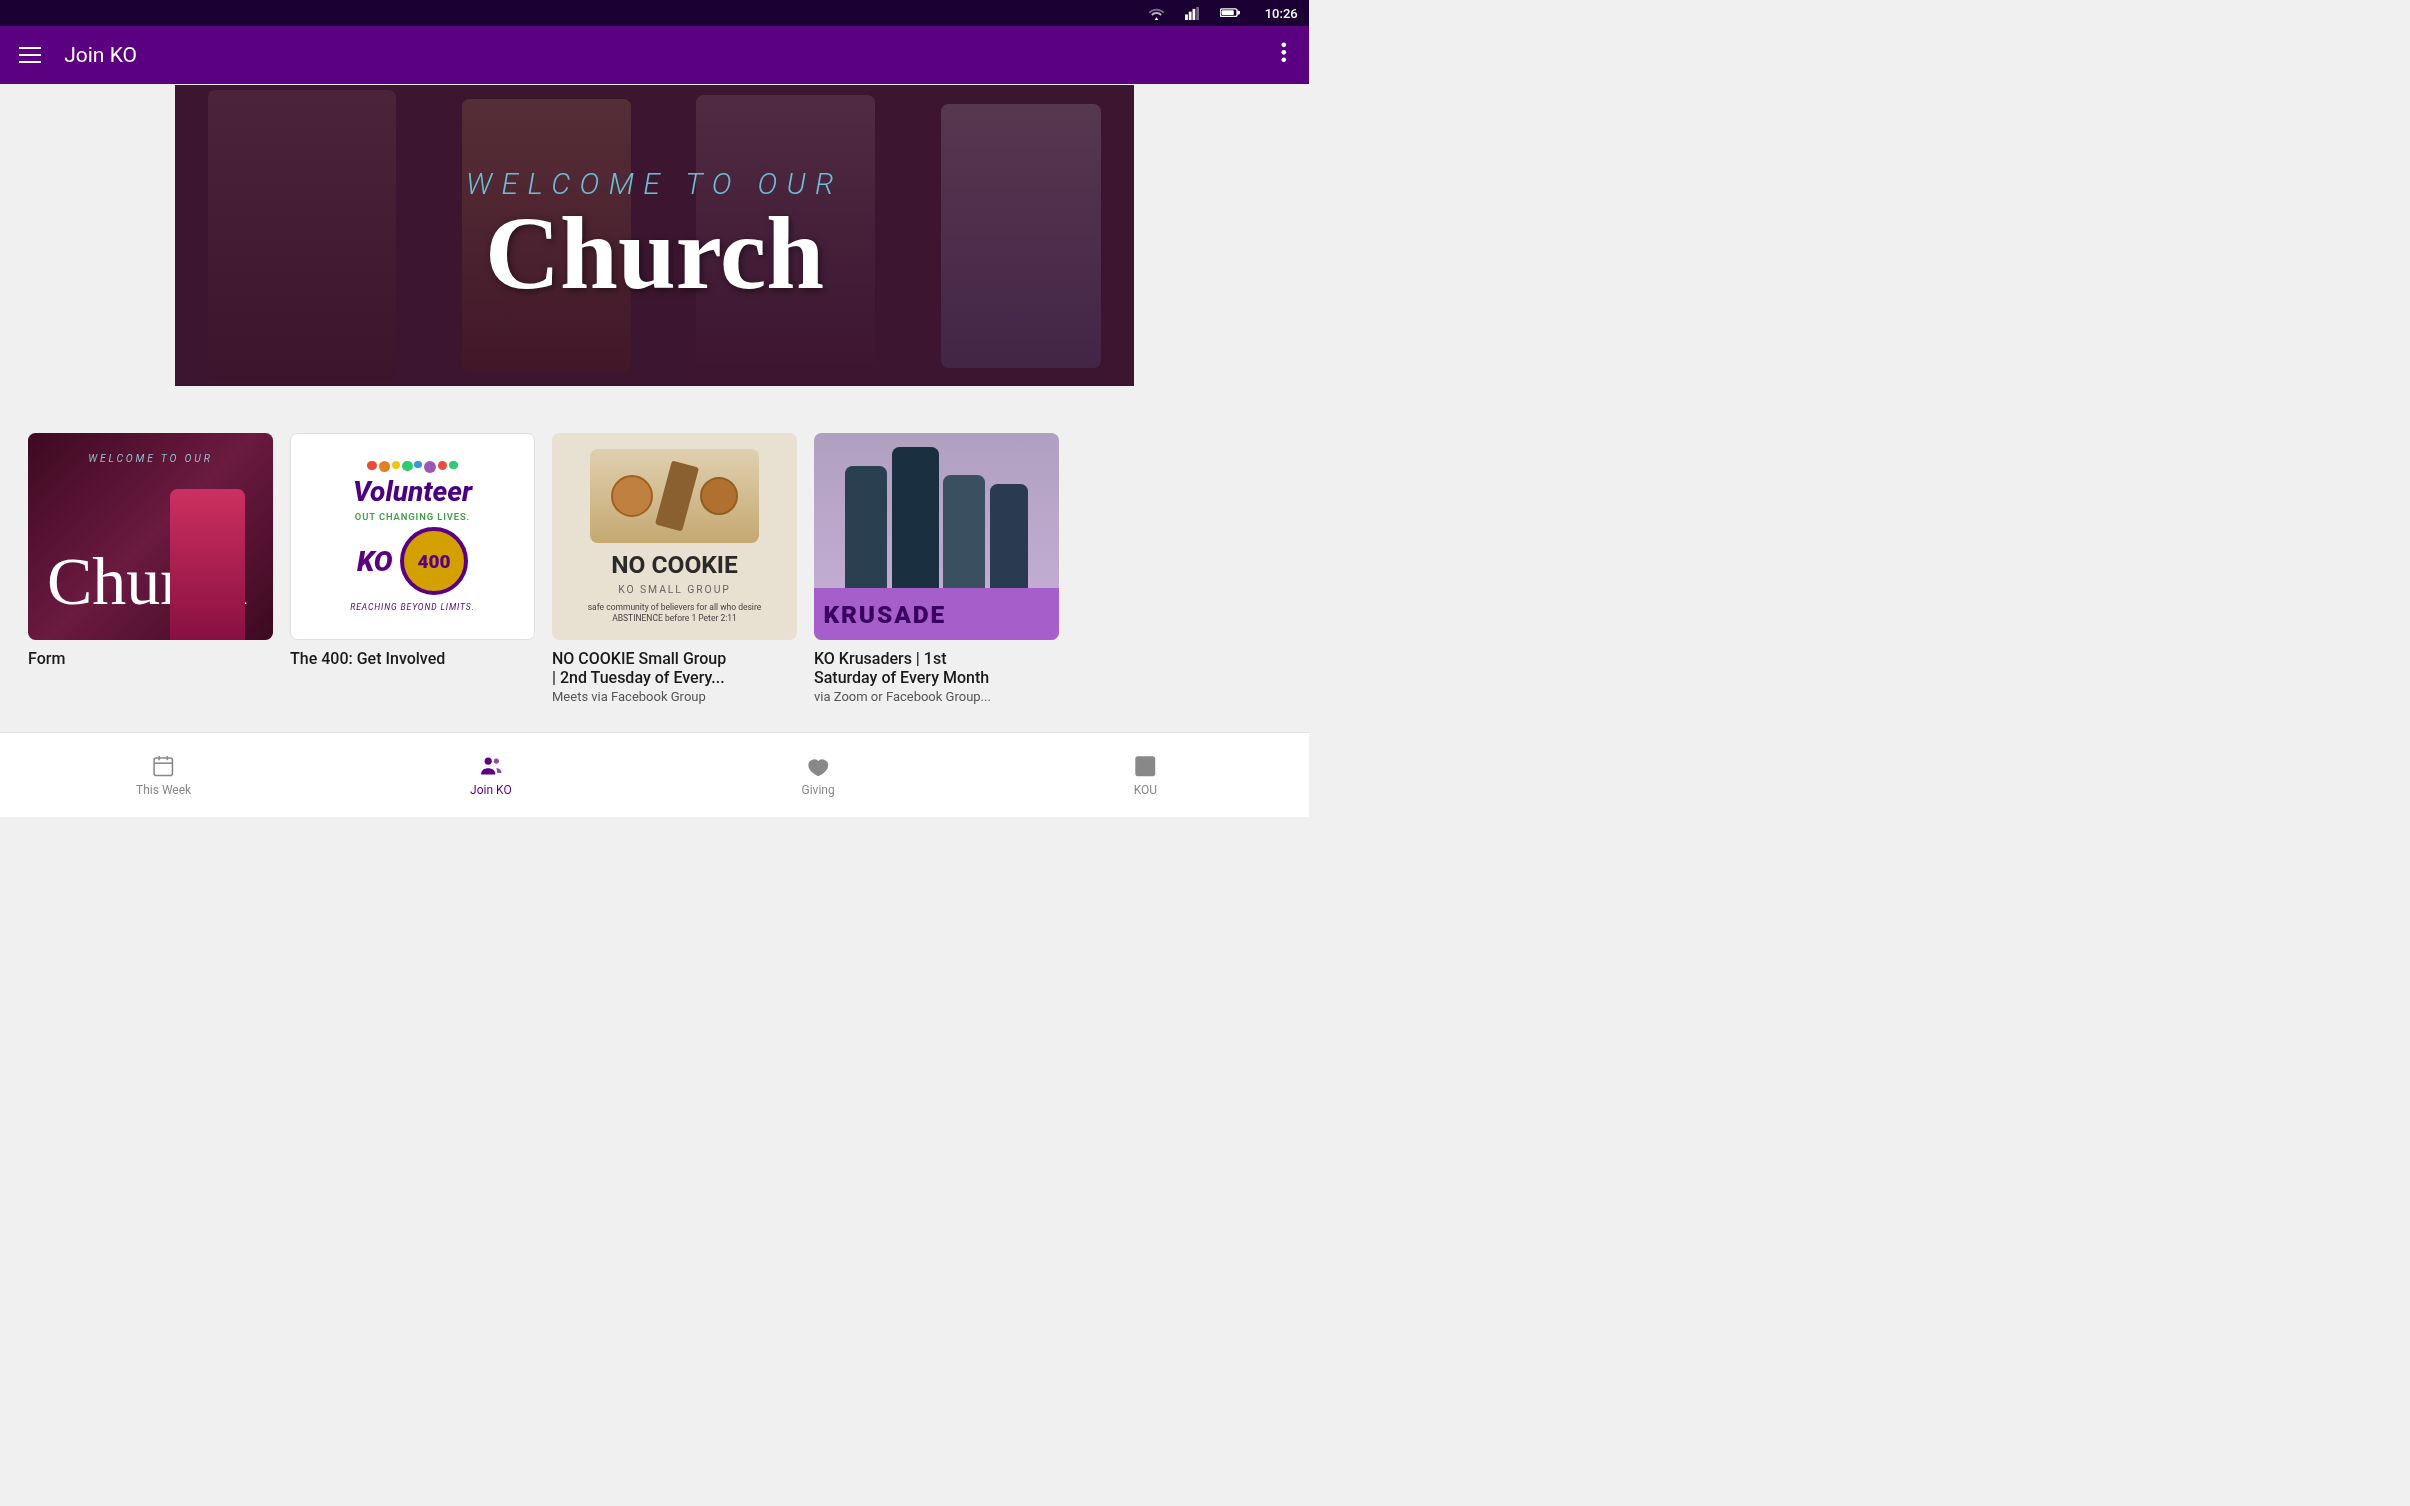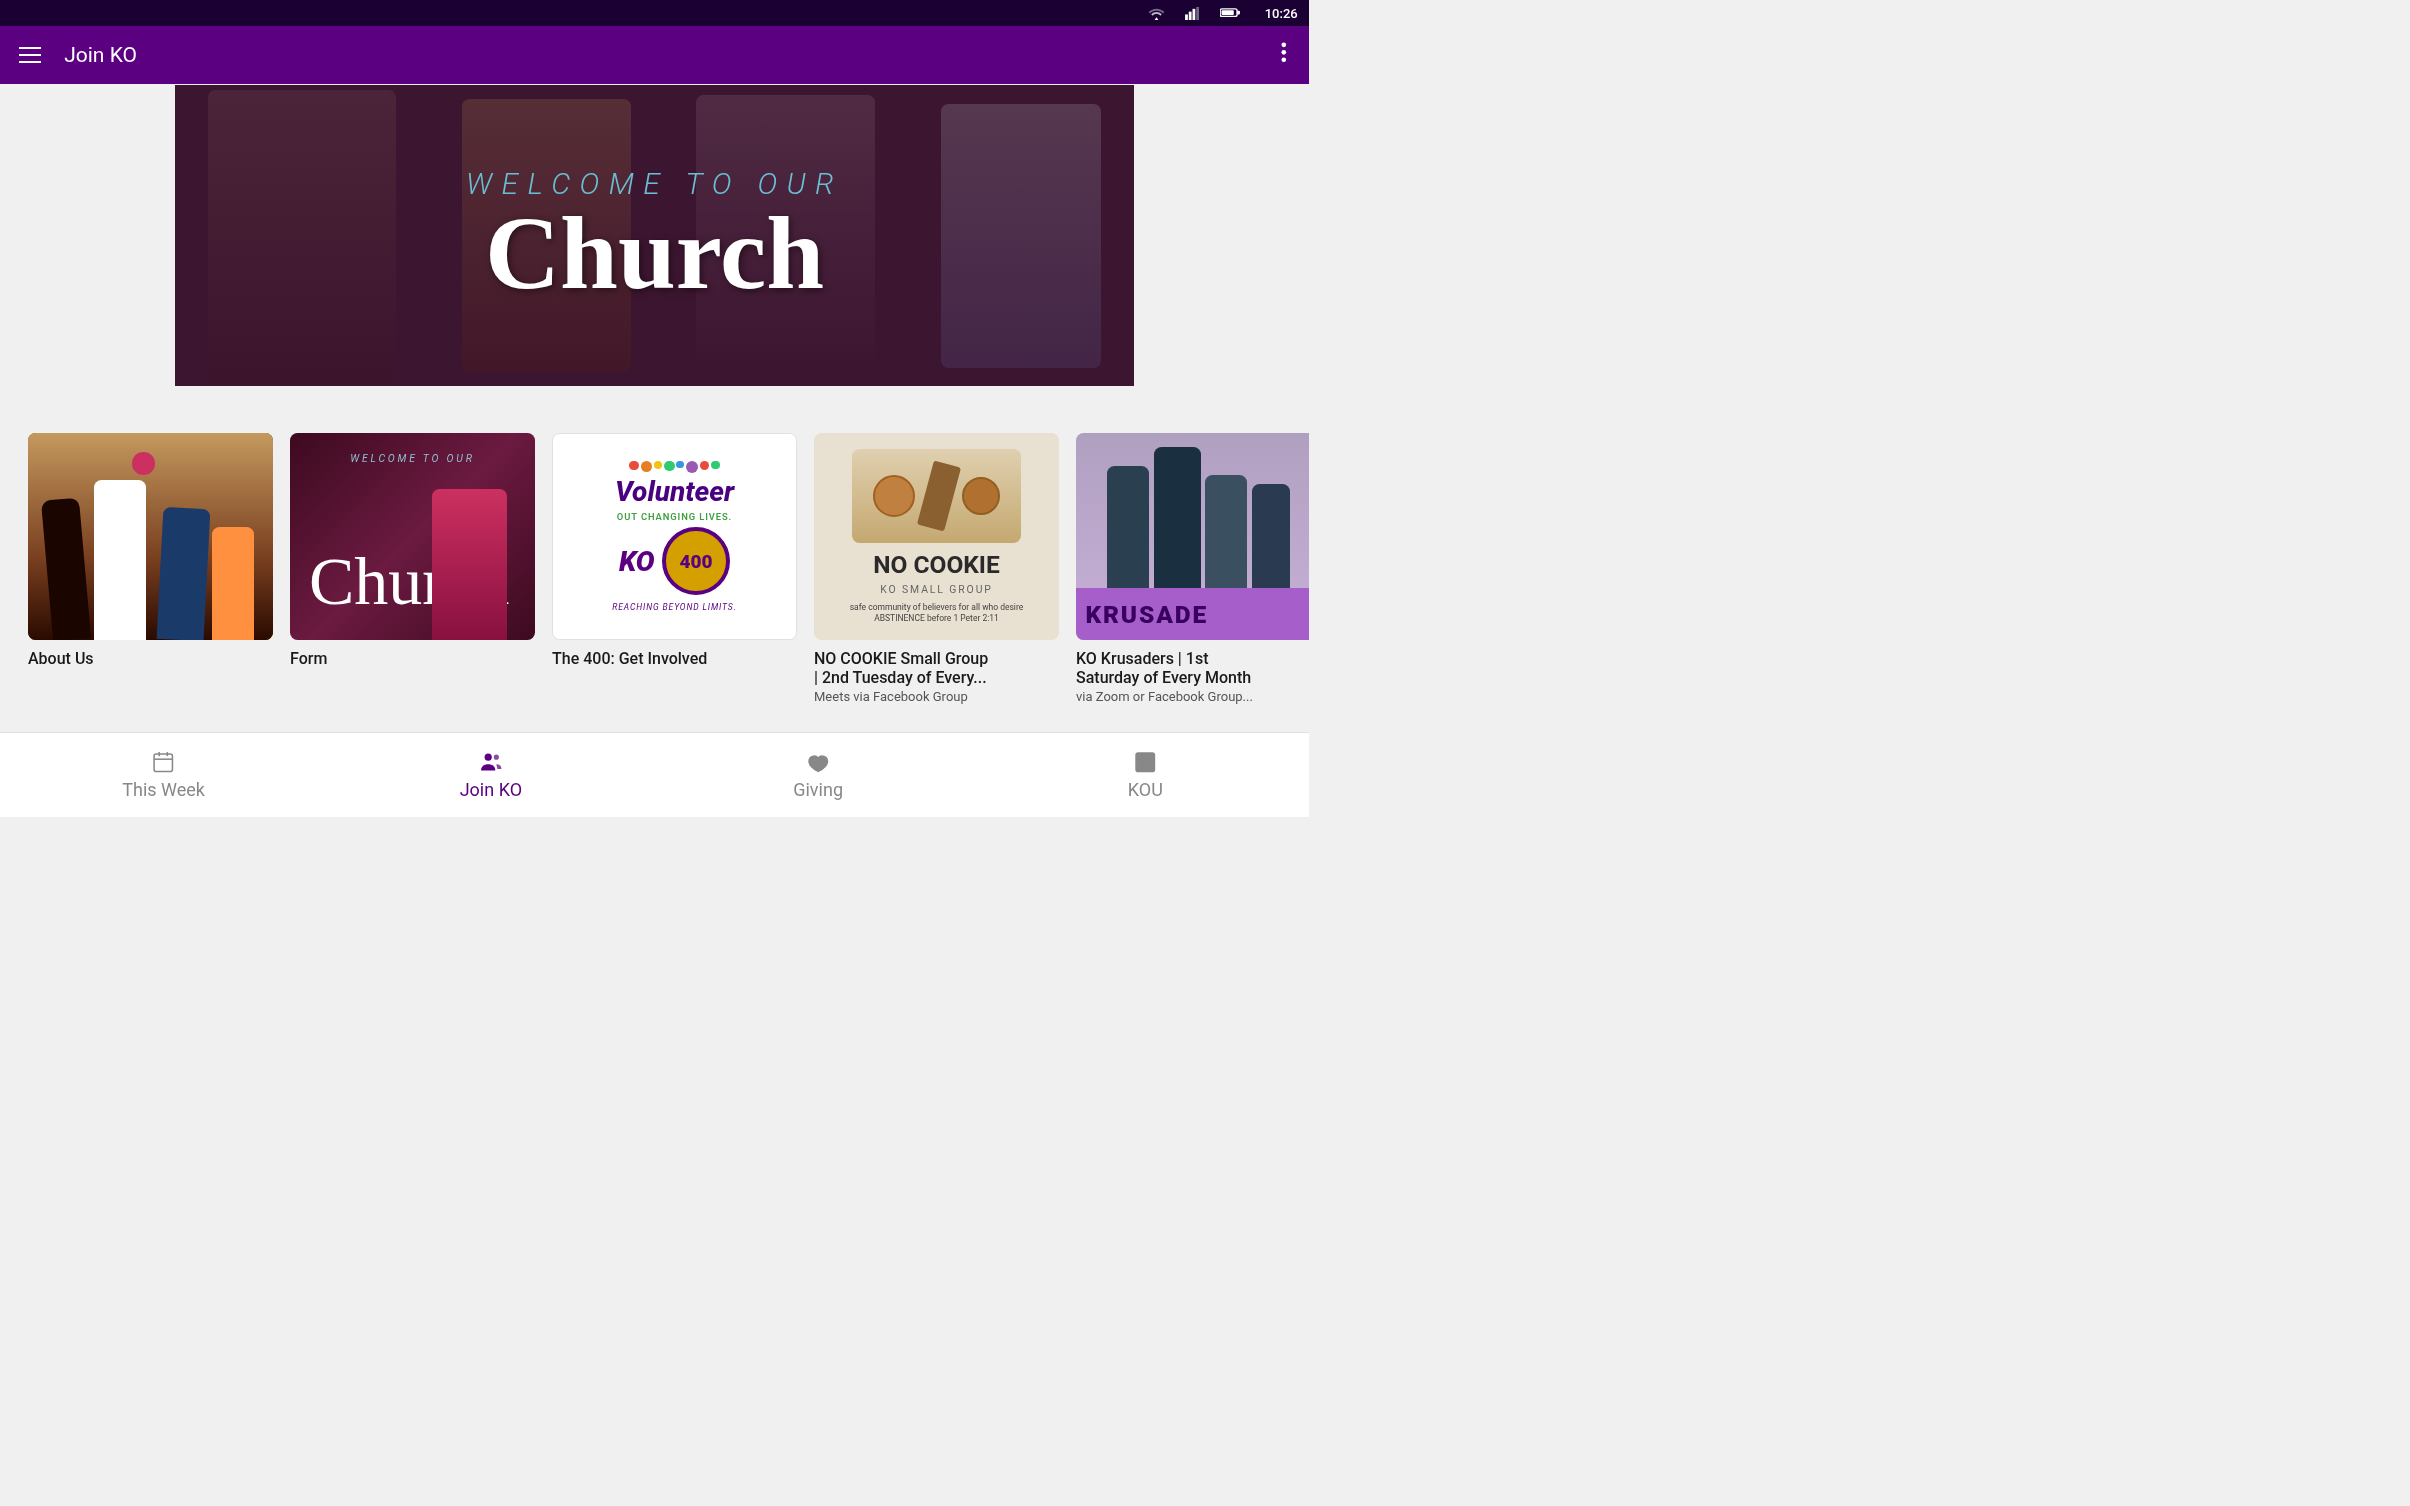--- a/index.html
+++ b/index.html
@@ -246,21 +246,21 @@
       padding: 9.4px 0;
     }
     .nav-icon {
       width: 26px;
       height: 26px;
       display: flex;
       align-items: center;
       justify-content: center;
     }
     .nav-label {
-      font-size: 18px;
+      font-size: 12px;
       color: #888;
       text-align: right;
     }
     .nav-label.active {
       color: #5a0080;
     }
     .nav-icon svg {
       width: 24.5px;
       height: 24.5px;
       fill: #888;
@@ -323,34 +323,20 @@
     <div style="width:160px;height:264px;background:linear-gradient(180deg,#c0c0d0 0%,#6060a0 100%);border-radius:7.5px;opacity:0.4;"></div>
   </div>
   <div class="hero-text">
     <div class="hero-subtitle">WELCOME TO OUR</div>
     <div class="hero-title-script">Church</div>
   </div>
 </div>
 
 <div class="cards-section">
 
-  <div class="card">
-    <div class="card-image">
-      <div class="card-img-inner card-about">
-        <div style="position:absolute;inset:0;background:linear-gradient(180deg,#c4995e 0%,#7a4020 60%,#2a0a00 100%);"></div>
-
-        <div style="position:absolute;left:19px;bottom:0;width:38px;height:141px;background:#1a0500;border-radius:9.4px 9.4px 0 0;transform:rotate(-5deg);"></div>
-        <div style="position:absolute;left:66px;bottom:0;width:52px;height:160px;background:white;border-radius:7.5px 7.5px 0 0;"></div>
-        <div style="position:absolute;left:132px;bottom:0;width:47px;height:132px;background:#1a3a6a;border-radius:7.5px 7.5px 0 0;transform:rotate(3deg);"></div>
-        <div style="position:absolute;right:19px;bottom:0;width:42px;height:113px;background:#ff9040;border-radius:7.5px 7.5px 0 0;"></div>
-        <div style="position:absolute;left:104px;top:19px;width:22.6px;height:22.6px;border-radius:50%;background:#cc3060;"></div>
-      </div>
-    </div>
-    <div class="card-label">About Us</div>
-  </div>
 
   <div class="card">
     <div class="card-image">
       <div class="card-img-inner card-form-bg">
         <div class="form-card-inner">
           <div class="form-welcome-text">WELCOME TO OUR</div>
           <div class="form-church-script" style="font-family:'Brush Script MT',cursive;font-size:68px;color:white;">Church</div>
           <div class="form-figure"></div>
         </div>
       </div>

